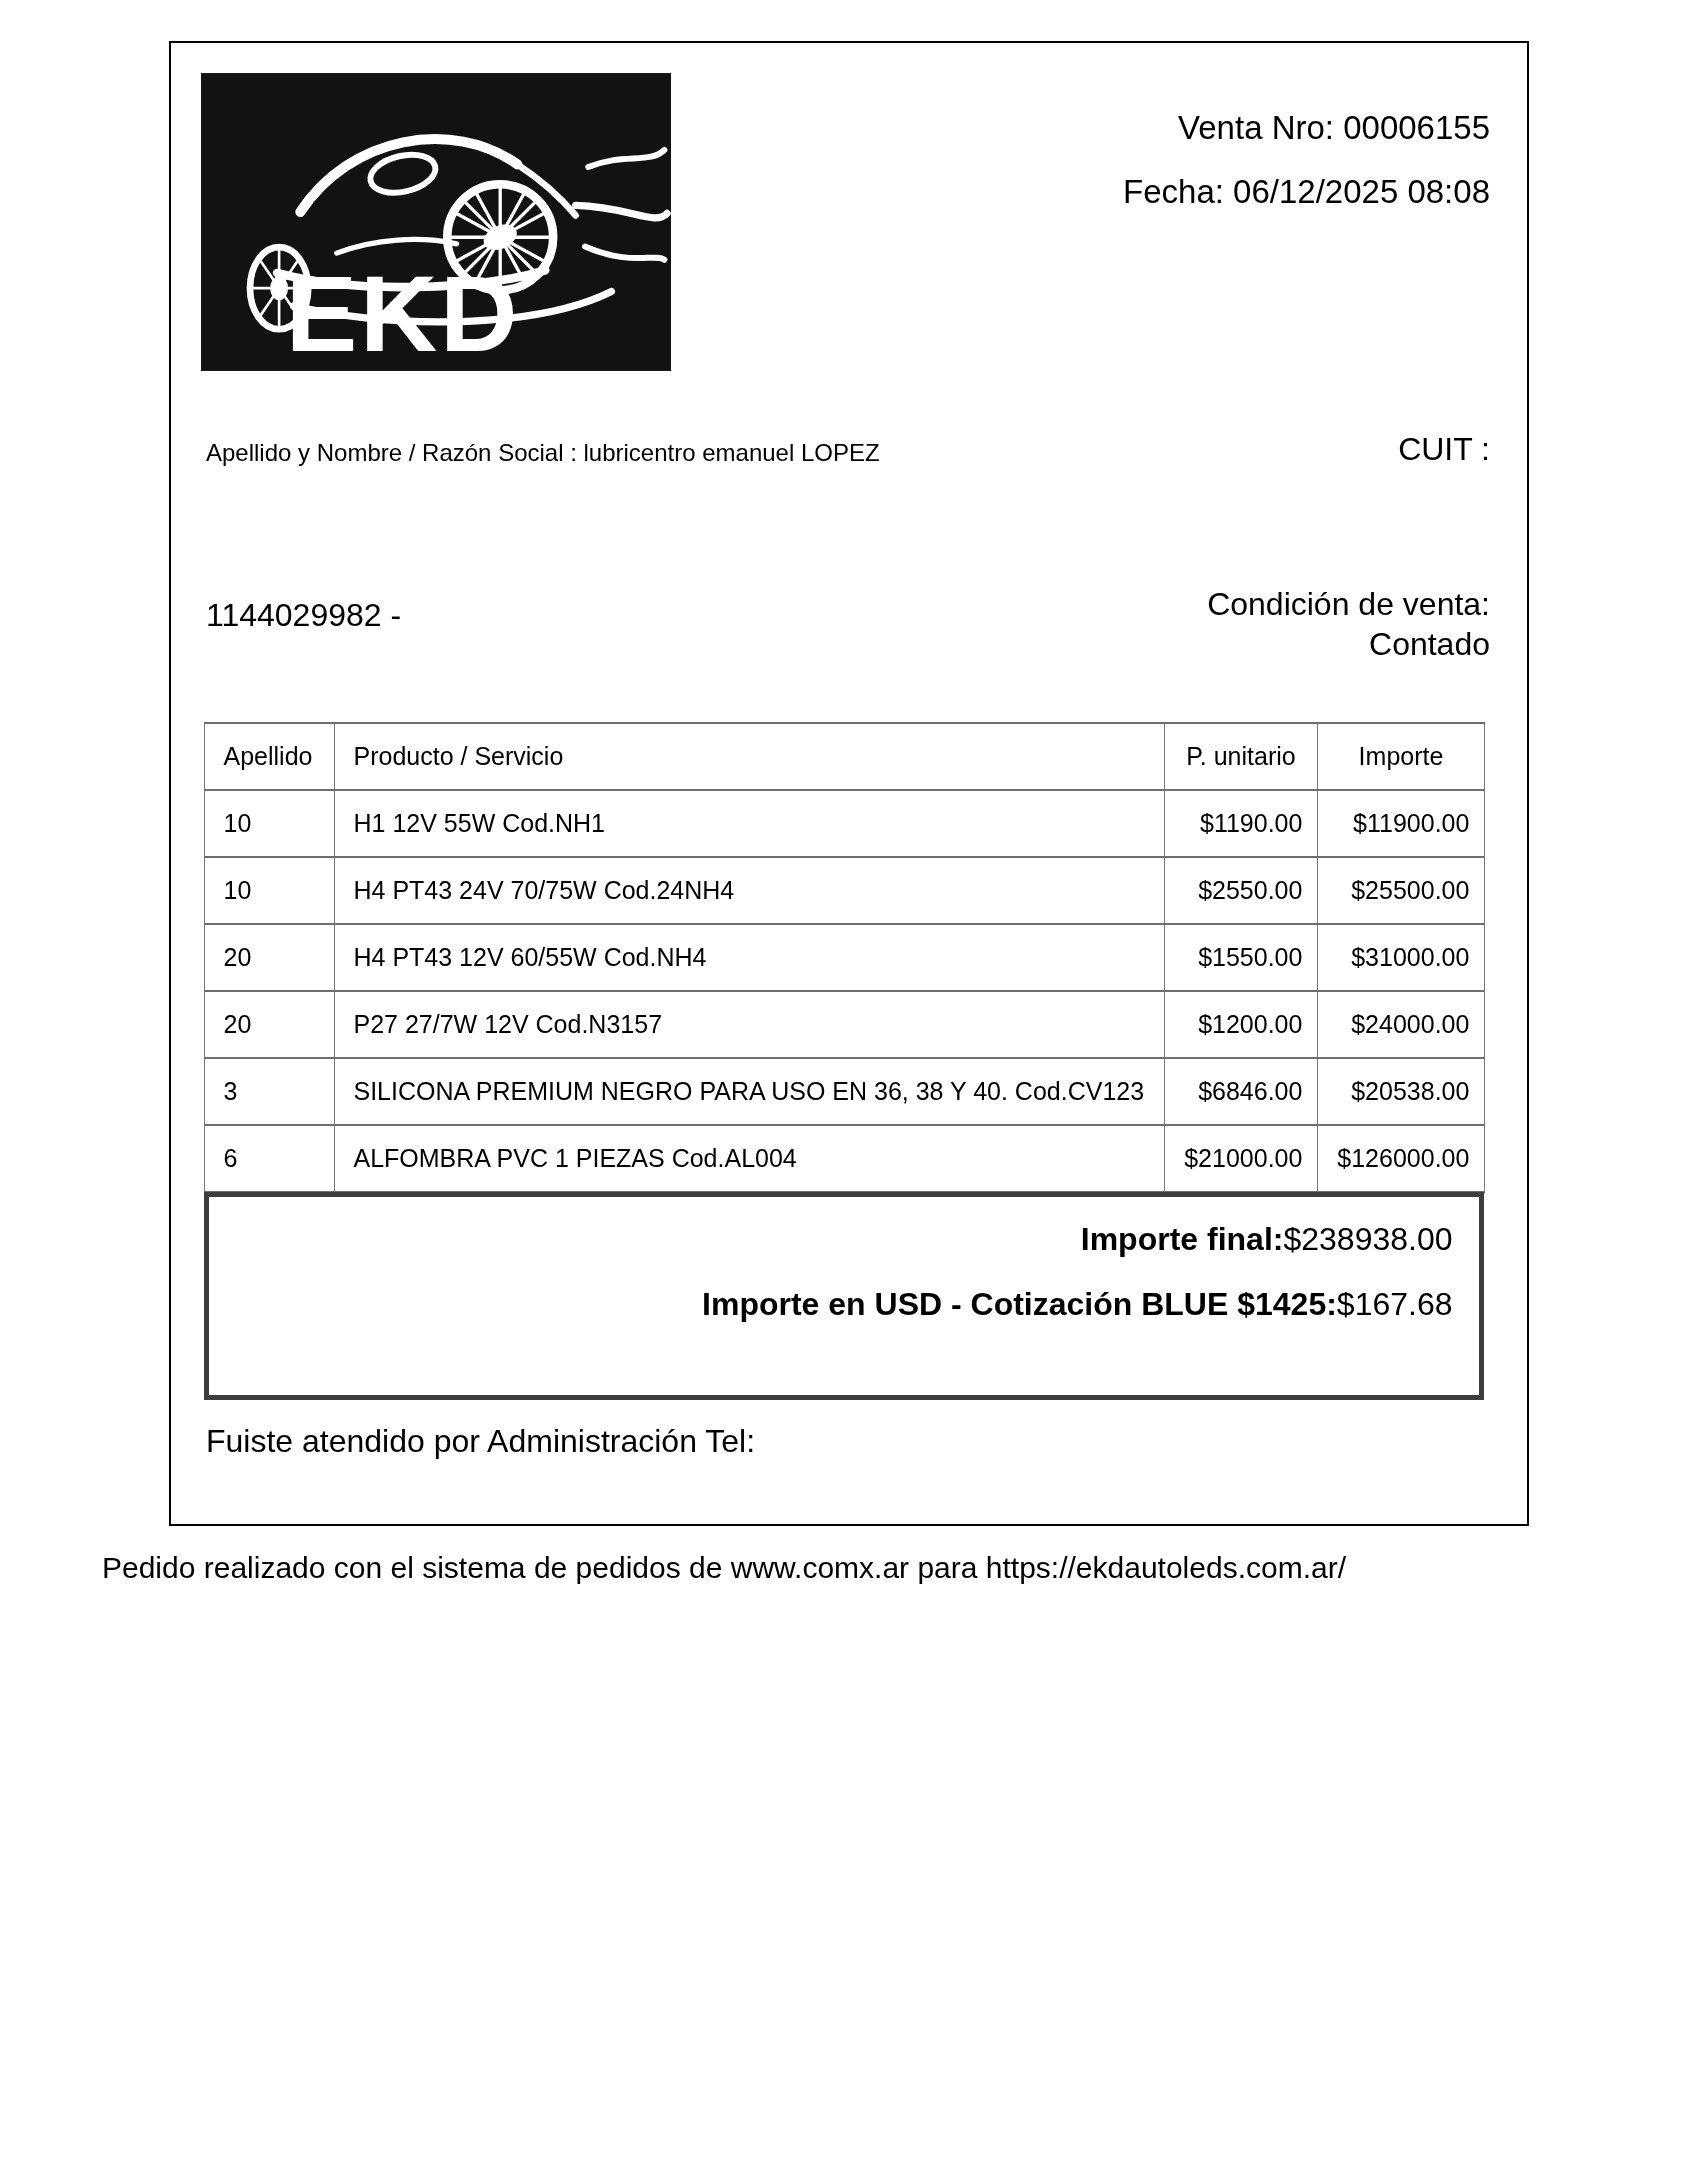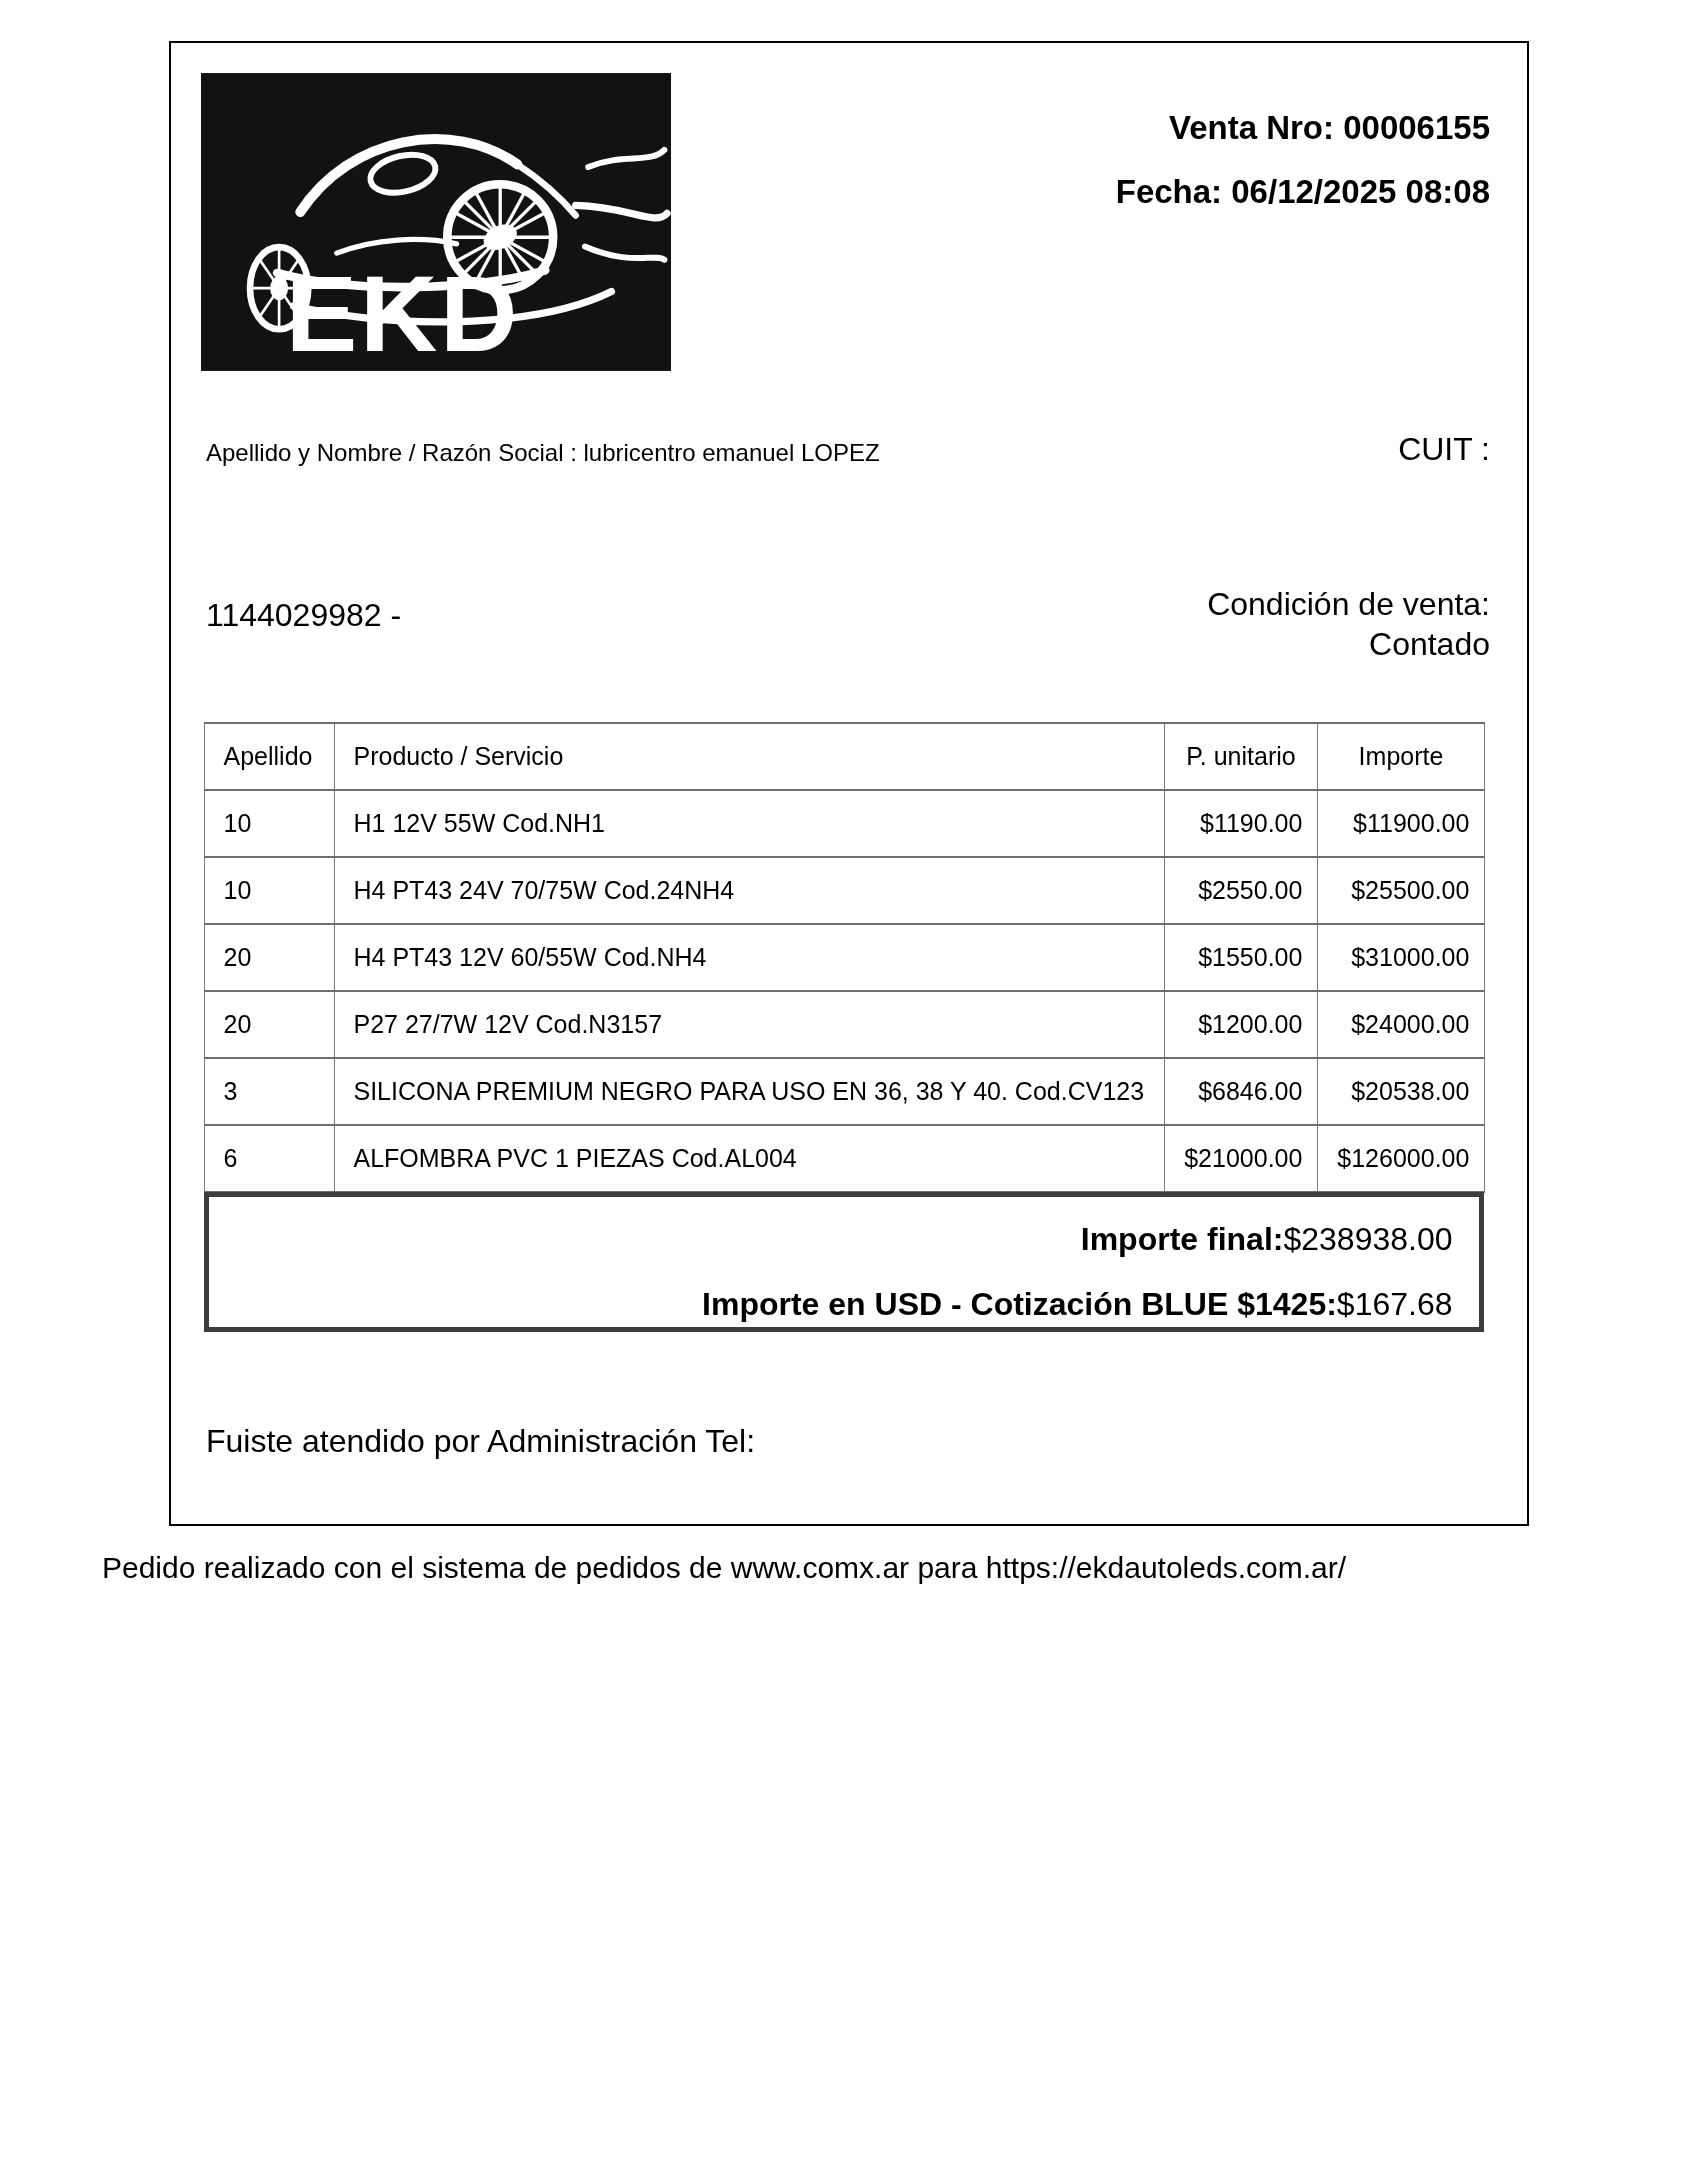--- a/index.html
+++ b/index.html
@@ -7,21 +7,21 @@
     width:1687px;height:2183px;position:relative;background:#ffffff;
     font-family:"Liberation Sans","DejaVu Sans",sans-serif;color:#000;
     -webkit-font-smoothing:antialiased;
   }
   .page{
     position:absolute;left:169px;top:41px;width:1360px;height:1485px;
     border:2.6px solid #000;box-sizing:border-box;background:#fff;
   }
   .abs{position:absolute;}
   .logo-box{left:30px;top:30px;width:433px;height:298px;}
-  .hdr-right{right:37px;text-align:right;font-size:33px;font-weight:bold;white-space:nowrap;}
+  .hdr-right{right:37px;text-align:right;font-size:33px;font-weight:normal;white-space:nowrap;}
   .venta{top:66px;}
   .fecha{top:130px;}
   .customer{left:35px;top:389px;width:840px;font-size:24px;line-height:42px;}
   .cuit{right:37px;top:388px;font-size:32px;margin-left:19px;}
   .phone{left:35px;top:554px;font-size:32px;}
   .condicion{right:37px;top:541px;font-size:32px;line-height:40px;text-align:right;}
   table.items{
     position:absolute;left:33px;top:679px;width:1280px;
     border-collapse:collapse;table-layout:fixed;
     font-size:25px;
@@ -32,21 +32,21 @@
   table.items col.c-imp{width:167px;}
   table.items th,table.items td{
     height:65px;padding:0 0 0 18.5px;
     border-left:1.3px solid #7a7a7a;border-right:1.3px solid #7a7a7a;
     border-top:2.6px solid #6e6e6e;border-bottom:2.6px solid #6e6e6e;
     font-weight:normal;text-align:left;overflow:hidden;white-space:nowrap;
   }
   table.items th.num-h{text-align:center;padding:0;}
   table.items td.num{text-align:right;padding:0 14.6px 0 0;}
   .totals{
-    left:33px;top:1149px;width:1280px;height:140px;
+    left:33px;top:1149px;width:1280px;height:208px;
     border:5.3px solid #3d3d3d;box-sizing:border-box;
   }
   .tot-line{position:absolute;right:26.5px;font-size:32px;white-space:nowrap;}
   .tot1{top:24px;}
   .tot2{top:89px;}
   .tot-label{font-weight:bold;}
   .attended{left:35px;top:1380px;font-size:32px;}
   .footer{
     position:absolute;left:0;top:1551px;width:1448px;
     text-align:center;font-size:30px;

